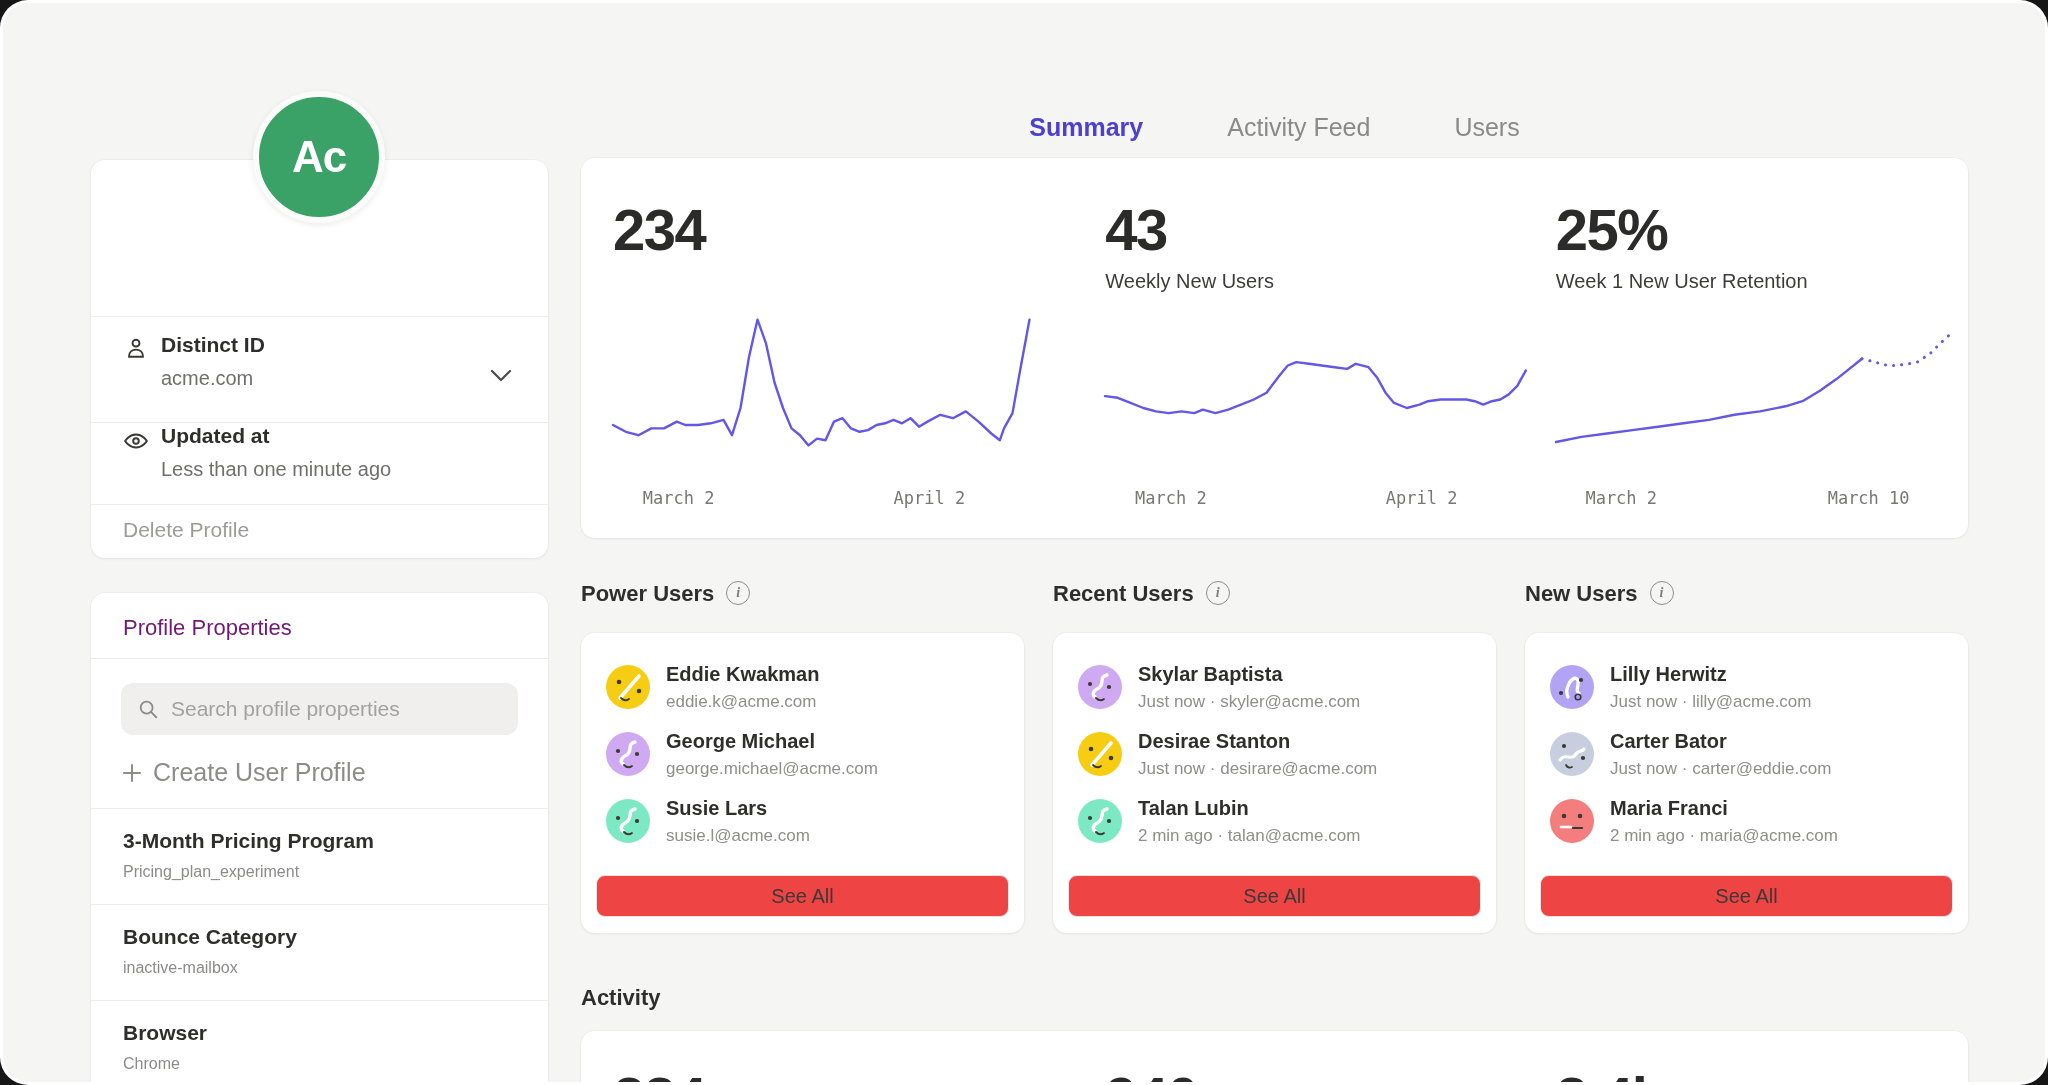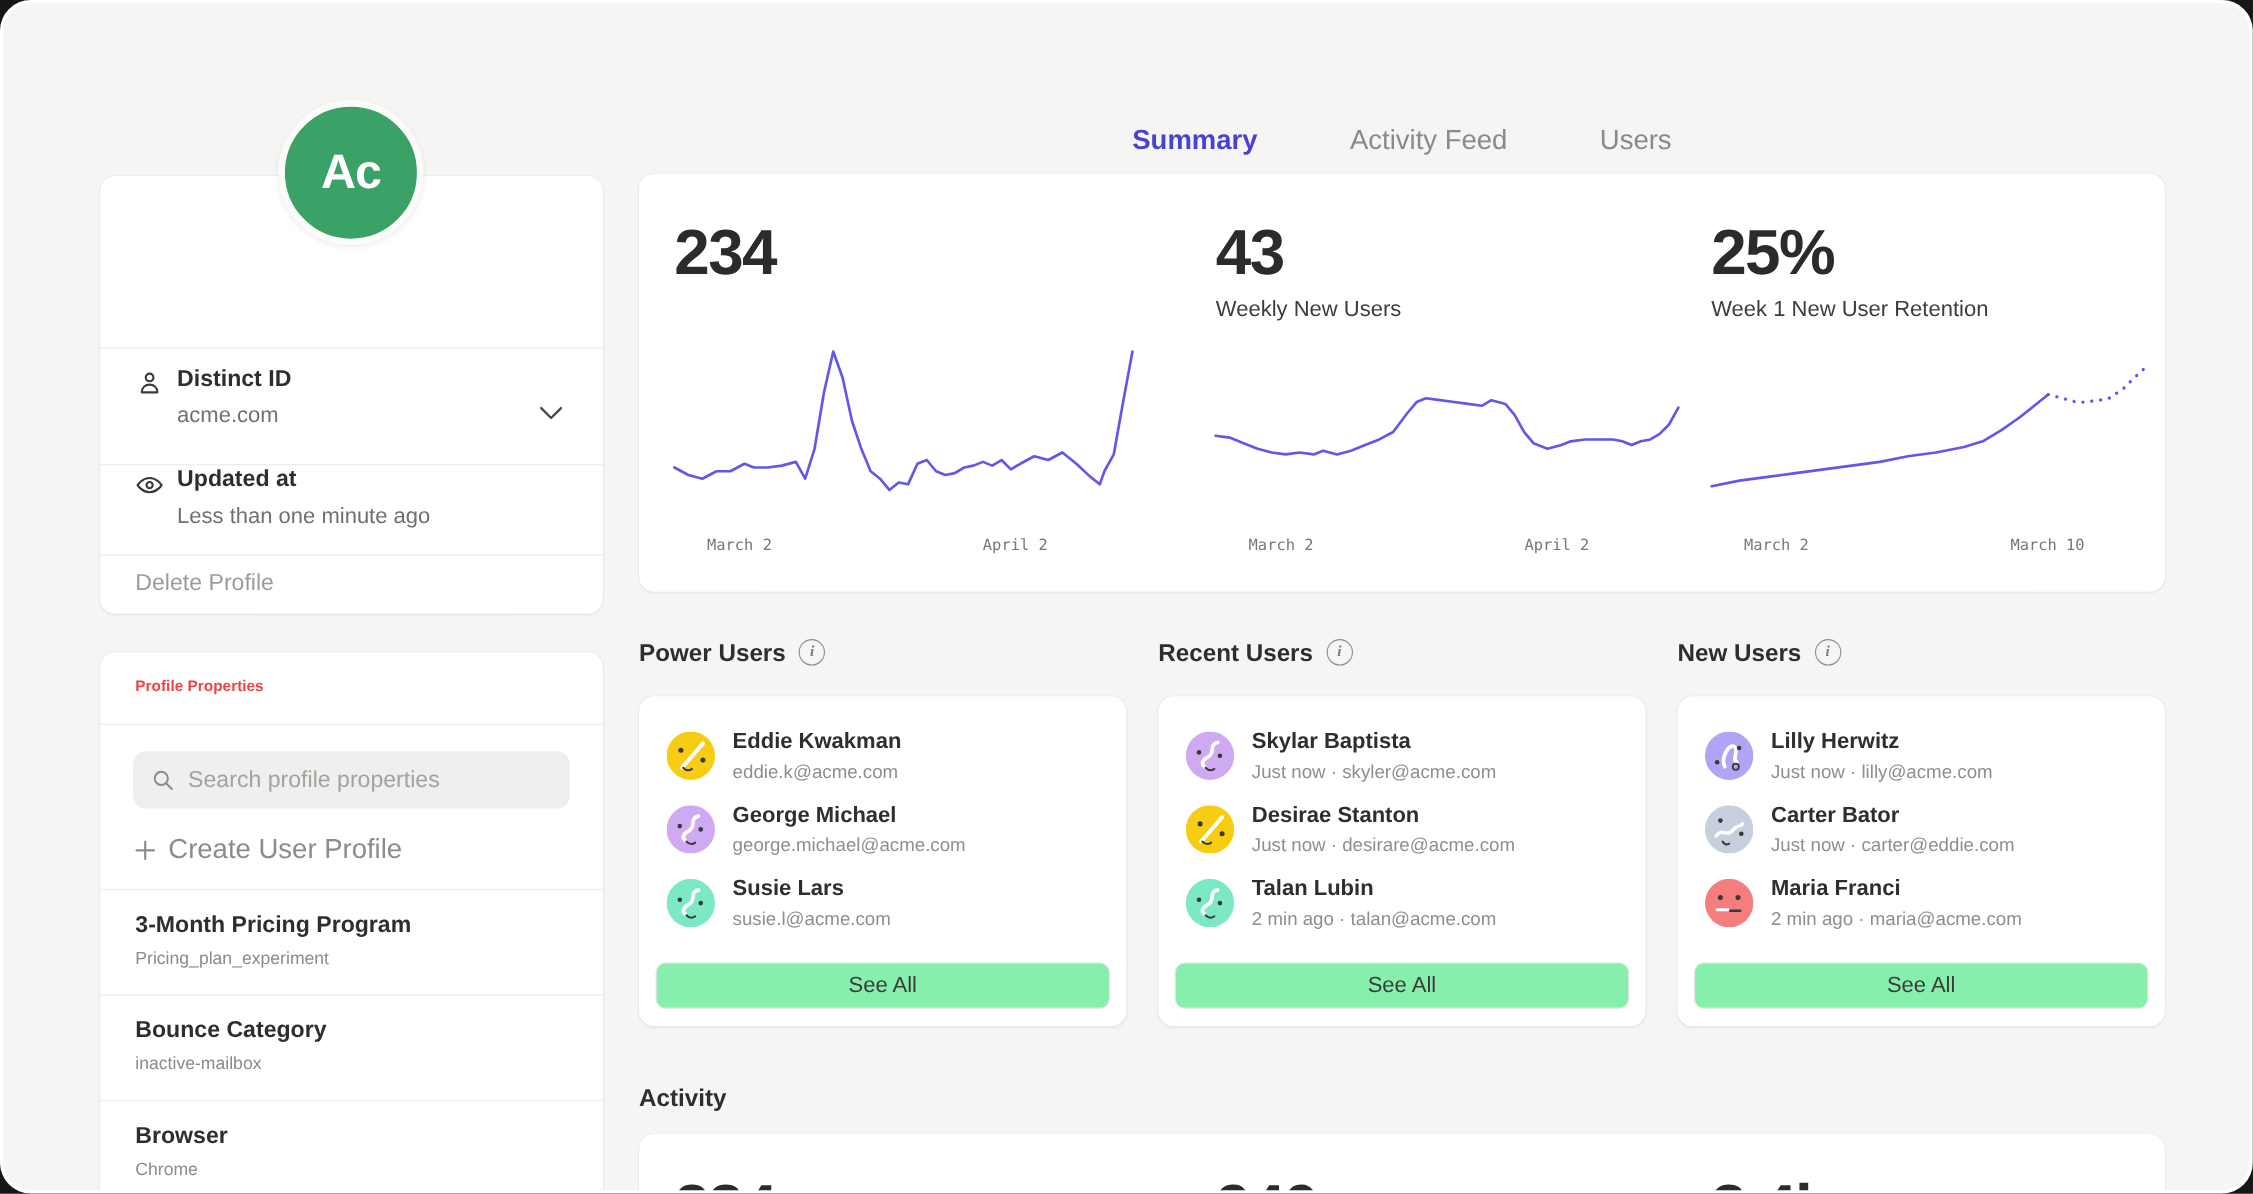--- a/index.html
+++ b/index.html
@@ -21,21 +21,21 @@
     font-size:30px; font-weight:bold; color:#2e2e2c; letter-spacing:-.3px; }
   .hdiv { position:absolute; left:0; right:0; height:1px; background:#ececea; }
   .field-row { position:absolute; left:0; right:0; }
   .field-icon { position:absolute; left:32px; top:2px; width:26px; height:26px; color:#3a3a38; }
   .field-label { position:absolute; left:70px; top:0; font-size:21px; font-weight:bold; color:#2e2e2c; }
   .field-value { position:absolute; left:70px; top:34px; font-size:20px; color:#6f6f6d; }
   .chevron { position:absolute; right:36px; top:36px; width:22px; height:14px; color:#4a4a48; cursor:pointer; }
   .delete-link { position:absolute; left:32px; top:358px; font-size:21px; color:#9b9b99; cursor:pointer; }
 
   #props-card { left:88px; top:590px; width:457px; height:520px; }
-  .props-title { position:absolute; left:32px; top:22px; font-size:14px; font-weight:bold; color:#ef4444; }
+  .props-title { position:absolute; left:32px; top:22px; font-size:22px; font-weight:normal; color:#701a75; }
   .search-box { position:absolute; left:30px; top:90px; width:397px; height:52px;
     background:#f0efed; border-radius:12px; }
   .search-box svg { position:absolute; left:16px; top:15px; width:22px; height:22px; color:#8b8b89; }
   .search-box input { position:absolute; left:50px; top:0; width:330px; height:52px; border:0;
     background:transparent; outline:none; font-size:21px; color:#3a3a38;
     font-family:"Liberation Sans", sans-serif; }
   .search-box input::placeholder { color:#a2a2a0; }
   .create-row { position:absolute; left:32px; top:165px; font-size:25px; color:#8c8c8a;
     cursor:pointer; display:flex; align-items:center; gap:12px; }
   .create-row svg { width:18px; height:18px; }
@@ -54,40 +54,40 @@
   
   #summary-card { left:578px; top:155px; width:1387px; height:380px;
     display:grid; grid-template-columns:1fr 1fr 1fr; }
   .sum-col { position:relative; padding:42px 0 0 32px; }
   .sum-col:nth-child(2) { padding-left:62px; }
   .sum-col:nth-child(3) { padding-left:50px; }
   .stat-value { font-size:58px; font-weight:bold; color:#2b2b29; letter-spacing:-1.5px; line-height:60px; }
   .stat-label { margin-top:10px; font-size:20px; color:#3c3c3a; }
   .spark { position:absolute; top:148px; width:425px; height:170px; overflow:visible; }
   .xlabels { position:absolute; top:330px; width:425px; height:24px;
-    font-family:"DejaVu Sans Mono", monospace; font-size:14px; color:#777775; }
+    font-family:"DejaVu Sans Mono", monospace; font-size:17px; color:#777775; }
   .xl-a { position:absolute; left:7%; } .xl-b { position:absolute; left:66%; }
 
   
   #sections { position:absolute; left:578px; top:578px; width:1387px;
     display:grid; grid-template-columns:repeat(3,1fr); column-gap:29px; }
   .sec-title { display:flex; align-items:flex-start; gap:12px; height:28px;
     font-size:22px; font-weight:bold; color:#2e2e2c; }
   .info-icon { width:24px; height:24px; border:1.6px solid #8d8d8b; border-radius:50%;
     color:#7d7d7b; font-size:14px; line-height:21px; text-align:center;
     font-family:"Liberation Serif", serif; font-style:italic; font-weight:bold; cursor:pointer; }
   .sec-card { position:relative; margin-top:24px; height:300px; background:#fff; border-radius:14px;
     box-shadow:0 1px 3px rgba(30,30,30,.06), 0 0 0 1px rgba(0,0,0,.025); }
   .user-row { position:absolute; left:25px; right:20px; height:52px; cursor:pointer; }
   .user-row:nth-of-type(1) { top:30px; } .user-row:nth-of-type(2) { top:97px; } .user-row:nth-of-type(3) { top:164px; }
   .u-avatar { position:absolute; left:0; top:2px; width:44px; height:44px; }
   .u-name { position:absolute; left:60px; top:0; font-size:20px; font-weight:bold; color:#2e2e2c; }
   .u-sub { position:absolute; left:60px; top:29px; font-size:17px; color:#8e8e8c; }
   .see-all { position:absolute; left:15px; right:15px; top:242px; height:42px;
-    background:#86efac; border:1px solid #e3e3e1; border-radius:9px;
+    background:#ef4444; border:1px solid #e3e3e1; border-radius:9px;
     font-size:20px; color:#3a3a38; display:flex; align-items:center; justify-content:center;
     cursor:pointer; font-family:"Liberation Sans", sans-serif; }
 
   
   .activity-title { position:absolute; left:578px; top:982px; font-size:22px; font-weight:bold; color:#2e2e2c; }
   #activity-card { left:578px; top:1028px; width:1387px; height:240px;
     display:grid; grid-template-columns:1fr 1fr 1fr; }
   .act-col { padding:37px 0 0 32px; }
   .act-col:nth-child(2) { padding-left:62px; } .act-col:nth-child(3) { padding-left:50px; }
 </style>

